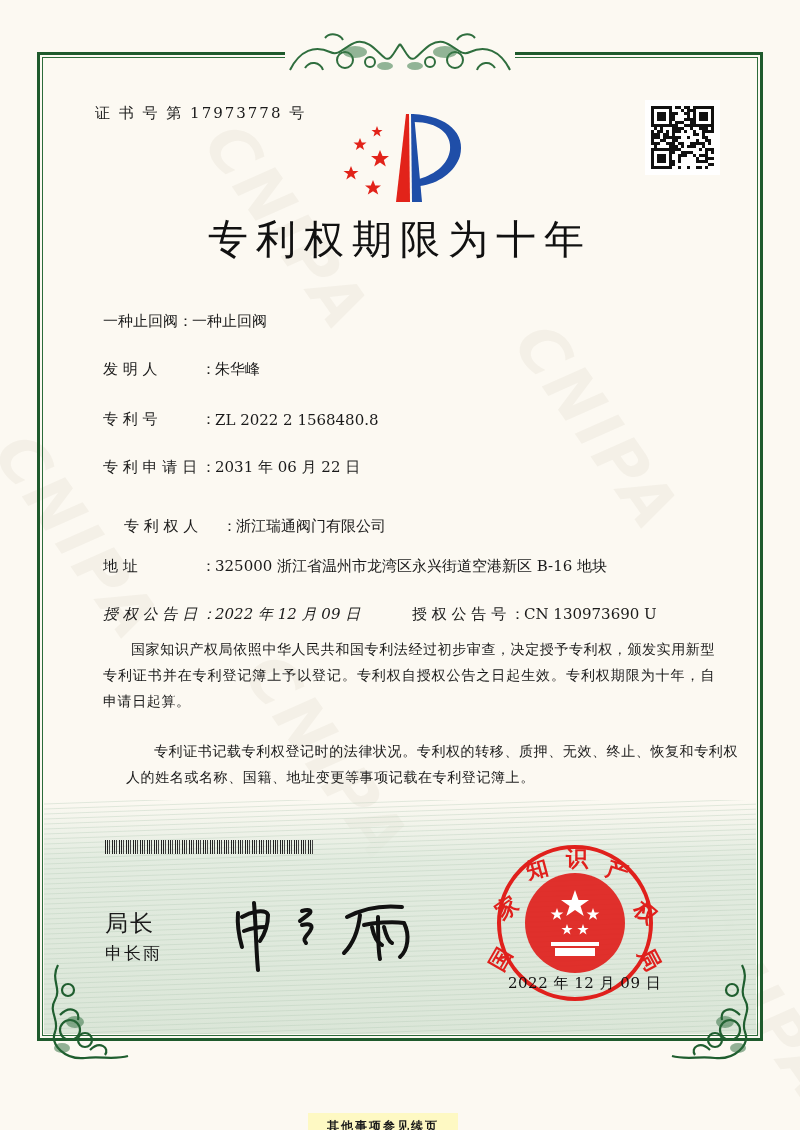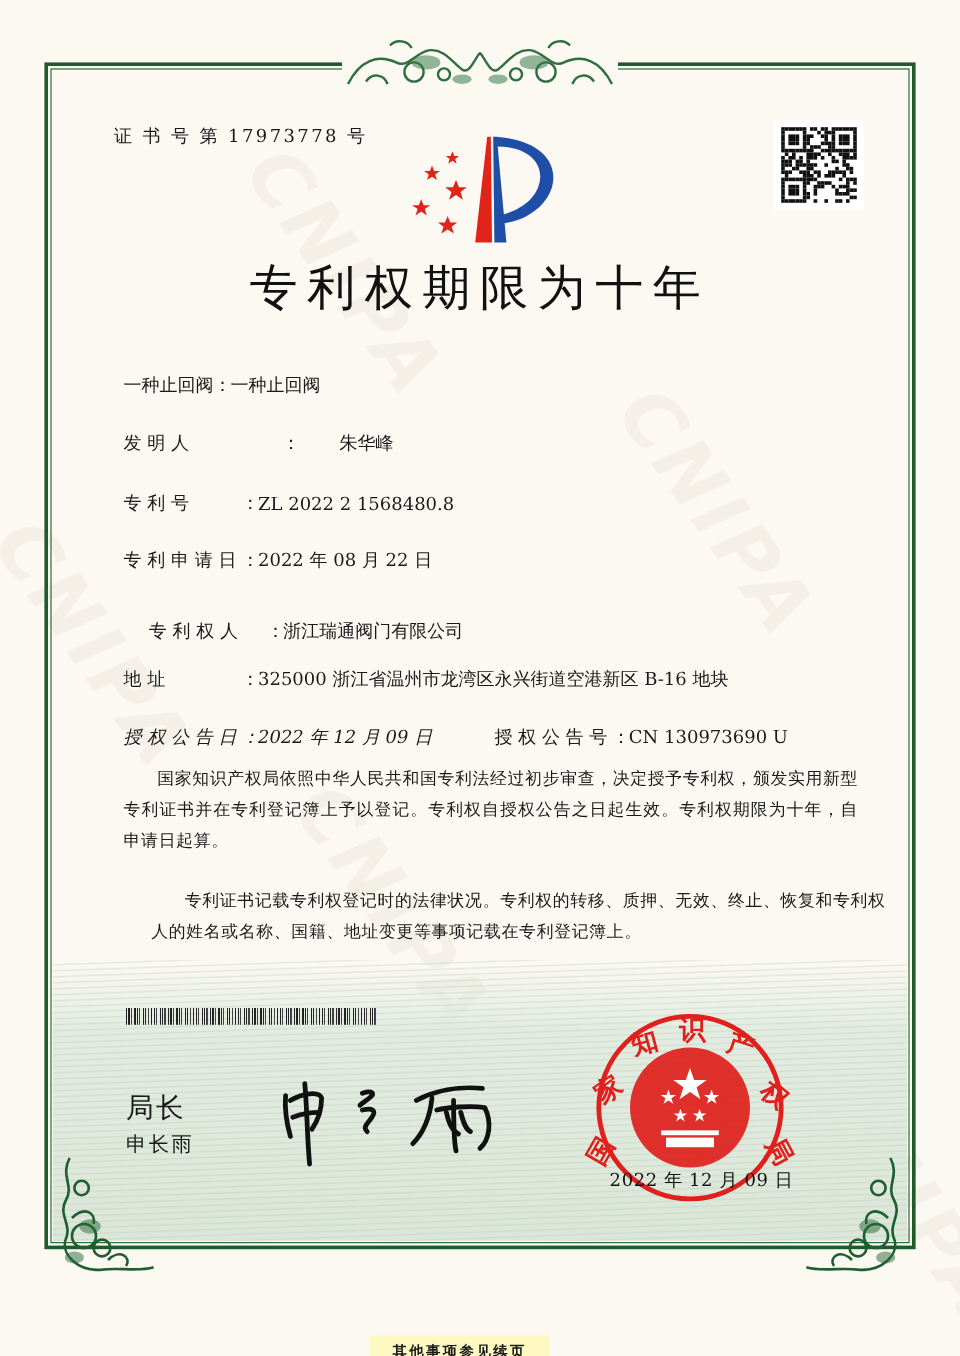--- a/index.html
+++ b/index.html
@@ -679,21 +679,21 @@
   </div>
 
   <div class="title">专利权期限为十年</div>
 
   <div class="field" style="top:312px;">
     <span class="label">一种止回阀</span>
     <span class="label-colon">：</span>
     <span class="value">一种止回阀</span>
   </div>
 
-  <div class="field" style="top:360px;gap:34px;">
+  <div class="field" style="top:360px;">
     <span class="label label-spread">
       <span>发</span>
       <span>明</span>
       <span>人</span>
     </span>
     <span class="label-colon">：</span>
     <span class="value">朱华峰</span>
   </div>
 
   <div class="field" style="top:410px;align-items:flex-end;">
@@ -708,21 +708,21 @@
 
   <div class="field" style="top:458px;">
     <span class="label label-spread">
       <span>专</span>
       <span>利</span>
       <span>申</span>
       <span>请</span>
       <span>日</span>
     </span>
     <span class="label-colon">：</span>
-    <span class="value">2022 年 08 月 22 日</span>
+    <span class="value">2031 年 06 月 22 日</span>
   </div>
 
   <div class="field" style="top:517px;margin-left:21px;">
     <span class="label label-spread">
       <span>专</span>
       <span>利</span>
       <span>权</span>
       <span>人</span>
     </span>
     <span class="label-colon">：</span>

